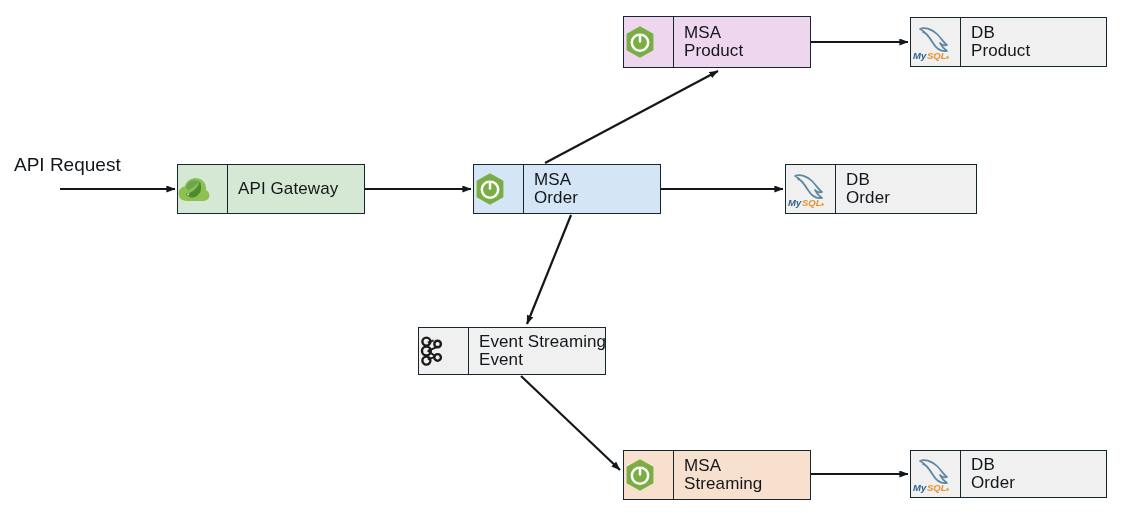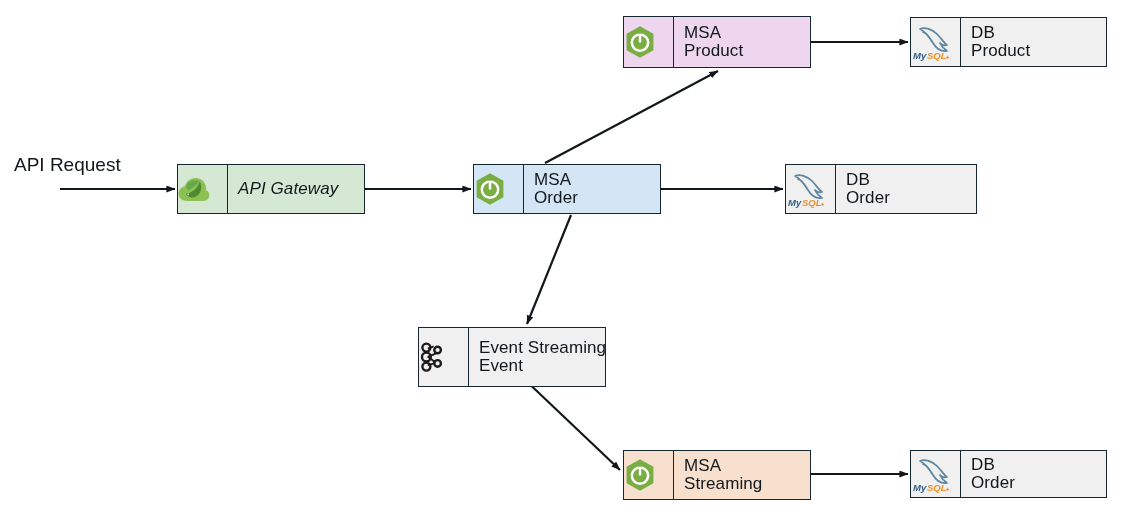--- a/index.html
+++ b/index.html
@@ -52,21 +52,21 @@
     color: #12171b;
     font-size: 17px;
     line-height: 18px;
     letter-spacing: 0.1px;
   }
   .node .label-cell .ln {
     white-space: nowrap;
   }
 
   
-  .tint-green  { background: #d5e8d4; font-style: italic; }
+  .tint-green  { background: #d5e8d4; }
   .tint-blue   { background: #d4e6f6; }
   .tint-purple { background: #eed6ee; }
   .tint-peach  { background: #f8e0cf; }
   .tint-grey   { background: #f0f0f0; }
 
   
   .caption {
     position: absolute;
     color: #12171b;
     font-size: 19px;
@@ -157,21 +157,21 @@
         <rect x="14.75" y="7.4" width="2.5" height="10.6" rx="1.2" fill="#7aad43"></rect>
         <rect x="14.75" y="8.6" width="2.5" height="9.2" rx="1.2" fill="#ffffff"></rect>
       </svg>
     </div>
     <div class="label-cell">
       <span class="ln">MSA</span>
       <span class="ln">Streaming</span>
     </div>
   </div>
 
-  <div class="node tint-grey" style="left:418px; top:327px; width:188px; height:60px;">
+  <div class="node tint-grey" style="left:418px; top:327px; width:188px; height:48px;">
     <div class="icon-cell">
       <svg class="kafka-logo" width="26" height="32" viewBox="0 0 26 32" xmlns="http://www.w3.org/2000/svg">
         <g stroke="#1a1a1a" stroke-width="1.9" fill="none">
           <line x1="8.8" y1="7.6" x2="14.6" y2="5.4"></line>
           <line x1="8.8" y1="15.8" x2="17.2" y2="12.4"></line>
           <line x1="8.8" y1="15.8" x2="16.4" y2="21.2"></line>
           <line x1="8.8" y1="24.4" x2="15.4" y2="22.2"></line>
         </g>
         <circle cx="7.4" cy="6.6" r="4.0" fill="none" stroke="#1a1a1a" stroke-width="2.4"></circle>
         <circle cx="7.4" cy="16.0" r="4.4" fill="none" stroke="#1a1a1a" stroke-width="2.4"></circle>

